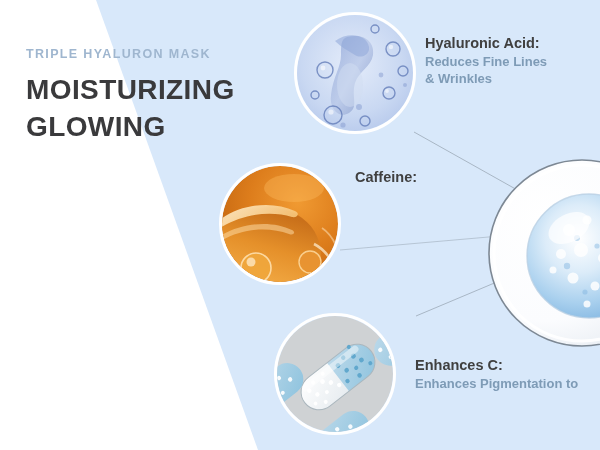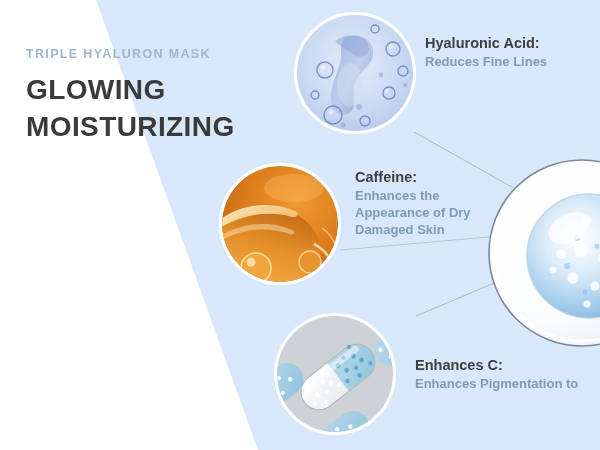--- a/index.html
+++ b/index.html
@@ -165,22 +165,22 @@
 
   <svg class="connectors" viewBox="0 0 600 450">
     <line x1="414" y1="132" x2="528" y2="196" stroke="#9aa7b4" stroke-width="0.9" opacity="0.85"></line>
     <line x1="416" y1="316" x2="530" y2="268" stroke="#9aa7b4" stroke-width="0.9" opacity="0.85"></line>
     <line x1="340" y1="250" x2="500" y2="236" stroke="#9aa7b4" stroke-width="0.9" opacity="0.6"></line>
   </svg>
 
   <div class="copy-block">
     <p class="eyebrow">TRIPLE HYALURON MASK</p>
     <h1 class="headline">
+      <span>MOISTURIZING</span>
       <span>GLOWING</span>
-      <span>MOISTURIZING</span>
     </h1>
   </div>
 
   <div class="bubble" id="bubble-hyaluronic">
     <div class="bubble-inner">
       <svg viewBox="0 0 122 122" width="122" height="122">
         <defs>
           <radialGradient id="gelBg" cx="45%" cy="40%" r="75%">
             <stop offset="0%" stop-color="#e4ecfa"></stop>
             <stop offset="55%" stop-color="#c9d8f2"></stop>
@@ -220,20 +220,21 @@
           <circle cx="108" cy="70" r="2"></circle>
         </g>
       </svg>
     </div>
   </div>
 
   <div class="caption" id="caption-hyaluronic">
     <p class="term">Hyaluronic Acid:</p>
     <p class="desc">
       <span>Reduces Fine Lines</span>
+      <span>&amp; Wrinkles</span>
     </p>
   </div>
 
   <div class="bubble" id="bubble-caffeine">
     <div class="bubble-inner">
       <svg viewBox="0 0 122 122" width="122" height="122">
         <defs>
           <radialGradient id="oilBg" cx="62%" cy="30%" r="88%">
             <stop offset="0%" stop-color="#f09a32"></stop>
             <stop offset="45%" stop-color="#dd7d1c"></stop>
@@ -262,25 +263,20 @@
         <circle cx="110" cy="108" r="9" fill="none" stroke="#ffe7bd" stroke-width="1.3" opacity="0.8"></circle>
         <path d="M92 78 C104 84 112 96 114 110" fill="none" stroke="#fff1d6" stroke-width="2.6" opacity="0.7"></path>
         <path d="M100 62 C112 70 118 86 119 100" fill="none" stroke="#ffe9c4" stroke-width="1.8" opacity="0.5"></path>
         <ellipse cx="72" cy="22" rx="30" ry="14" fill="#ffc165" opacity="0.35"></ellipse>
       </svg>
     </div>
   </div>
 
   <div class="caption" id="caption-caffeine">
     <p class="term">Caffeine:</p>
-    <p class="desc">
-      <span>Enhances the</span>
-      <span>Appearance of Dry</span>
-      <span>Damaged Skin</span>
-    </p>
   </div>
 
   <div class="bubble" id="bubble-vitaminc">
     <div class="bubble-inner">
       <svg viewBox="0 0 122 122" width="122" height="122">
         <defs>
           <linearGradient id="capTop" x1="0" y1="0" x2="1" y2="1">
             <stop offset="0%" stop-color="#ffffff"></stop>
             <stop offset="100%" stop-color="#dfe6eb"></stop>
           </linearGradient>

